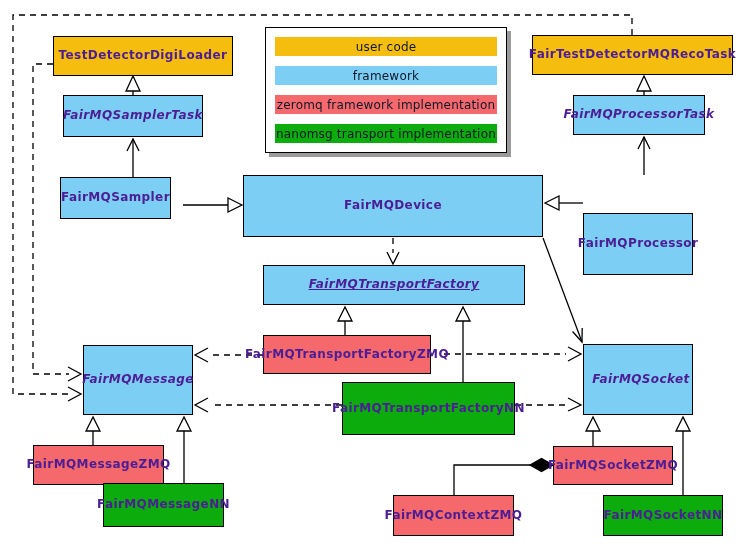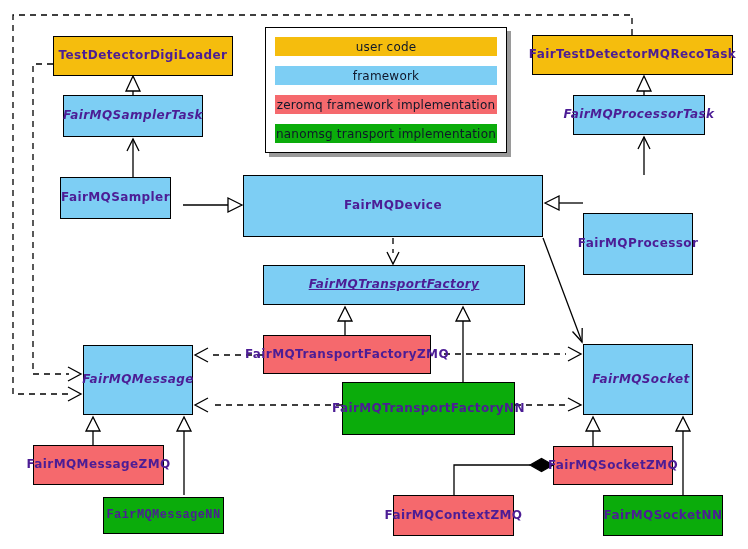--- a/index.html
+++ b/index.html
@@ -128,21 +128,21 @@
   <div class="node c-zmq" style="left:263px;top:335px;width:168px;height:39px;">FairMQTransportFactoryZMQ</div>
 
   <div class="node c-nn" style="left:342px;top:382px;width:173px;height:53px;">FairMQTransportFactoryNN</div>
 
   <div class="node c-fw abstract" style="left:83px;top:345px;width:110px;height:70px;">FairMQMessage</div>
 
   <div class="node c-fw abstract" style="left:583px;top:344px;width:110px;height:71px;padding-left:6px;">FairMQSocket</div>
 
   <div class="node c-zmq" style="left:33px;top:445px;width:131px;height:40px;">FairMQMessageZMQ</div>
 
-  <div class="node c-nn" style="left:103px;top:497px;width:121px;height:37px;font-family:Liberation Mono, monospace;">FairMQMessageNN</div>
+  <div class="node c-nn" style="left:103px;top:483px;width:121px;height:44px;">FairMQMessageNN</div>
 
   <div class="node c-zmq" style="left:393px;top:495px;width:121px;height:41px;">FairMQContextZMQ</div>
 
   <div class="node c-zmq" style="left:553px;top:446px;width:120px;height:39px;">FairMQSocketZMQ</div>
 
   <div class="node c-nn" style="left:603px;top:495px;width:120px;height:41px;">FairMQSocketNN</div>
 
 </div>
 
 </body></html>

